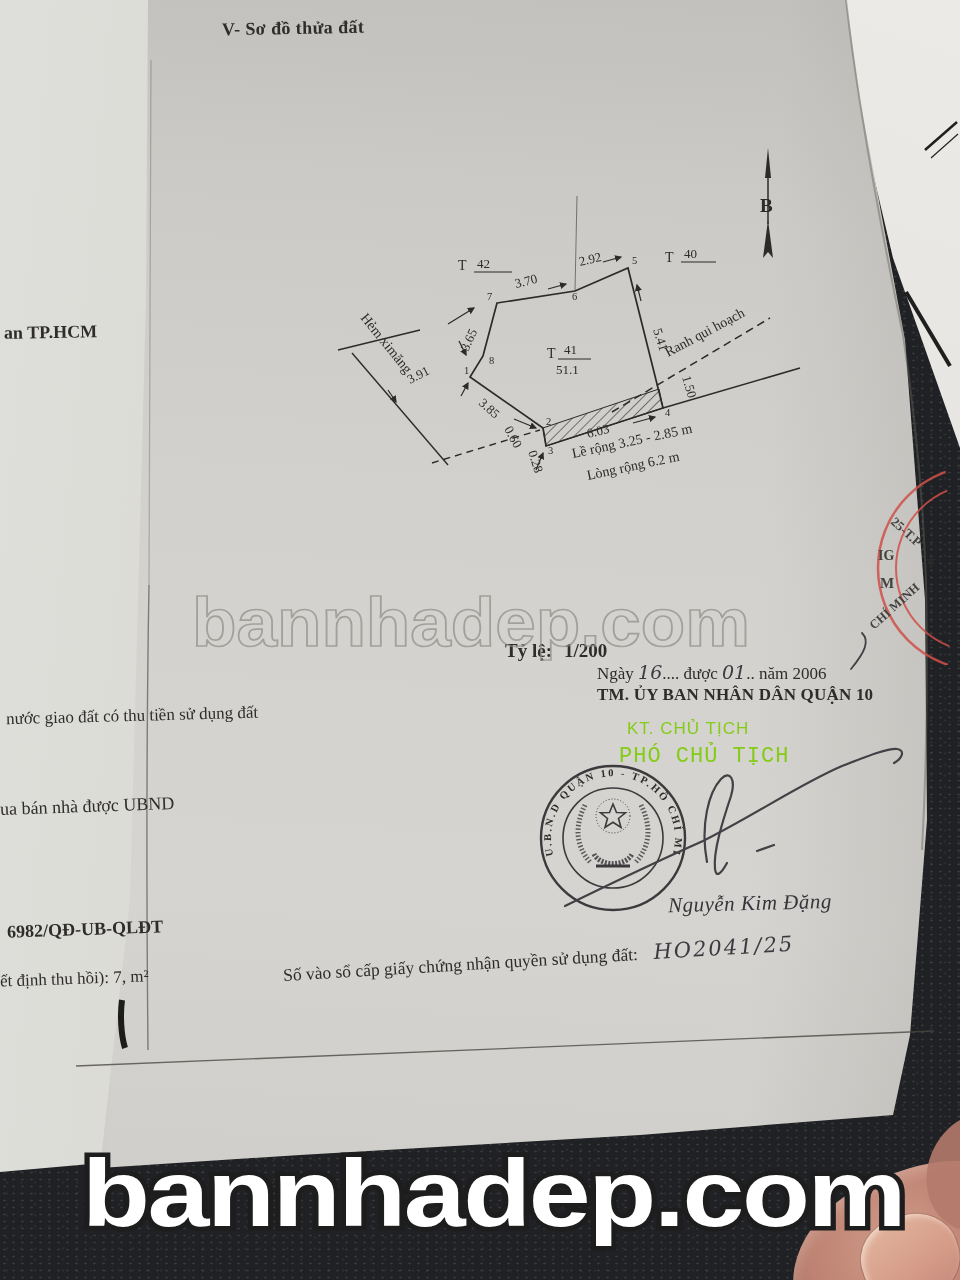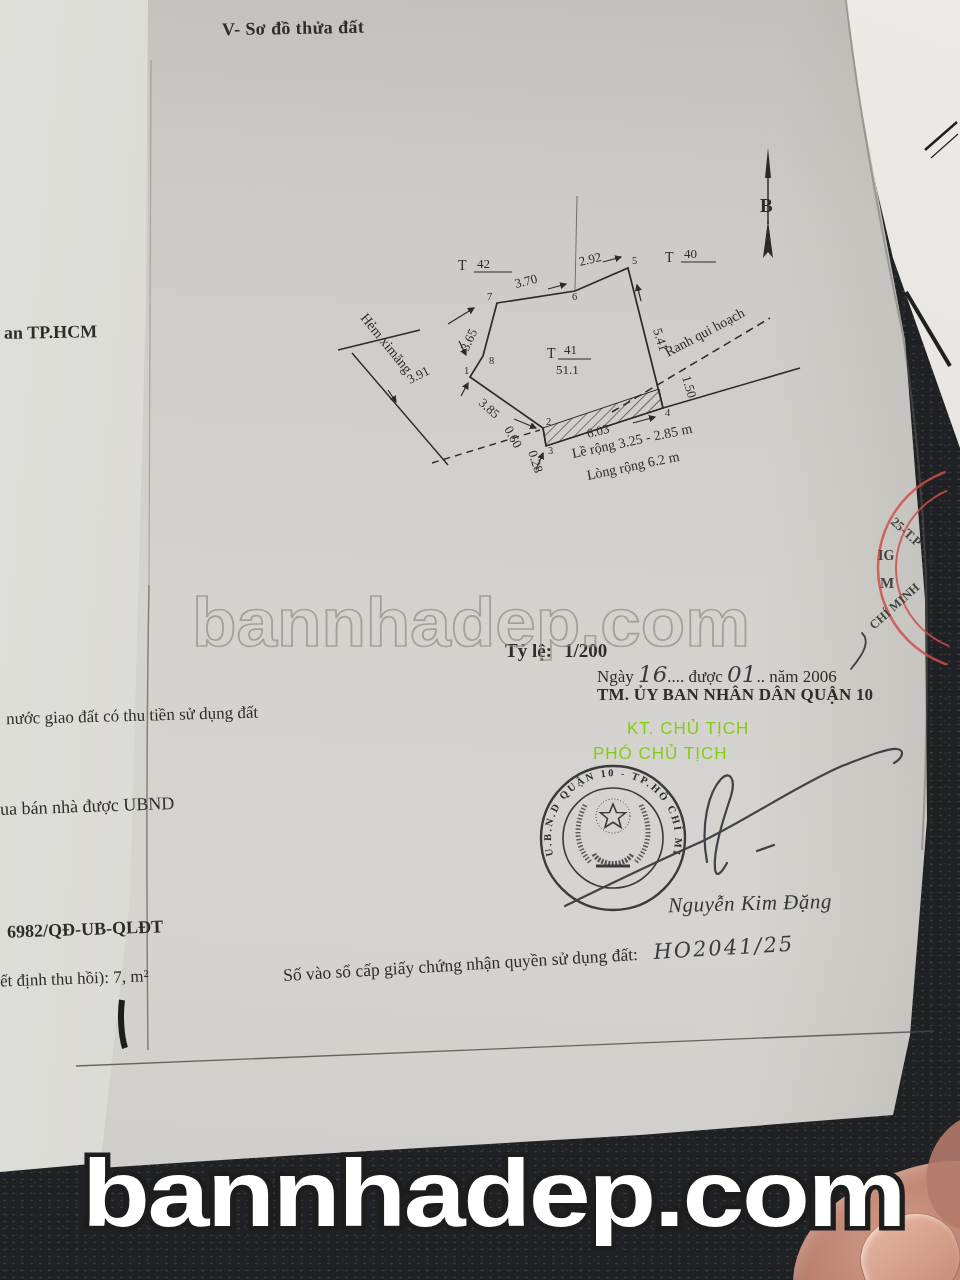--- a/index.html
+++ b/index.html
@@ -30,25 +30,25 @@
     background:linear-gradient(92deg,rgba(90,88,82,.30) 0%,rgba(90,88,82,.12) 6%,rgba(90,88,82,0) 15%,rgba(90,88,82,0) 78%,rgba(90,88,82,.12) 96%);
   }
   #lineart{position:absolute;left:0;top:0;pointer-events:none;}
   svg text{font-family:"Liberation Serif","DejaVu Serif",serif;fill:#2b2b28;}
   .doc-text{position:absolute;color:#2e2d2a;white-space:nowrap;}
   #page-title{left:222px;top:18px;font-size:18px;font-weight:700;letter-spacing:.4px;transform:rotate(-1deg);}
   #scale-line{left:505px;top:640px;font-size:19px;font-weight:700;}
   #scale-line .val{margin-left:12px;}
   #date-line{left:597px;top:661px;font-size:17px;}
   .hand{font-style:italic;font-family:"DejaVu Serif",serif;color:#3a3a40;}
-  #date-line .hand{font-size:23px;font-style:italic;}
+  #date-line .hand{font-size:19px;font-style:italic;}
   #issuer-line{left:597px;top:685px;font-size:17px;font-weight:700;letter-spacing:.2px;}
   .sans{font-family:"Liberation Sans","DejaVu Sans",sans-serif;color:#84cc16;}
   #kt-line{left:627px;top:719px;font-size:17px;letter-spacing:1px;}
-  #pho-line{left:593px;top:744px;font-size:17px;letter-spacing:1px;}
+  #pho-line{left:619px;top:744px;font-size:22px;letter-spacing:1px;font-family:Liberation Mono, monospace;}
   #signer-name{left:668px;top:891px;font-size:21px;font-style:italic;letter-spacing:.5px;transform:rotate(-1.5deg);color:#35353a;}
   #registry-line{left:283px;top:962px;font-size:17.5px;transform:rotate(-3.4deg);transform-origin:left center;}
   #registry-line .hand{font-size:21px;margin-left:16px;letter-spacing:2px;}
   .frag{font-family:"Liberation Serif","DejaVu Serif",serif;}
   #frag-1{left:4px;top:322px;font-size:18px;font-weight:600;transform:rotate(-1deg);}
   #frag-2{left:6px;top:706px;font-size:17px;transform:rotate(-1.5deg);}
   #frag-3{left:0;top:796px;font-size:18px;transform:rotate(-2deg);}
   #frag-4{left:7px;top:919px;font-size:18px;font-weight:600;transform:rotate(-2deg);}
   #frag-5{left:0;top:969px;font-size:17px;transform:rotate(-2deg);}
   .wm{position:absolute;overflow:visible;}

